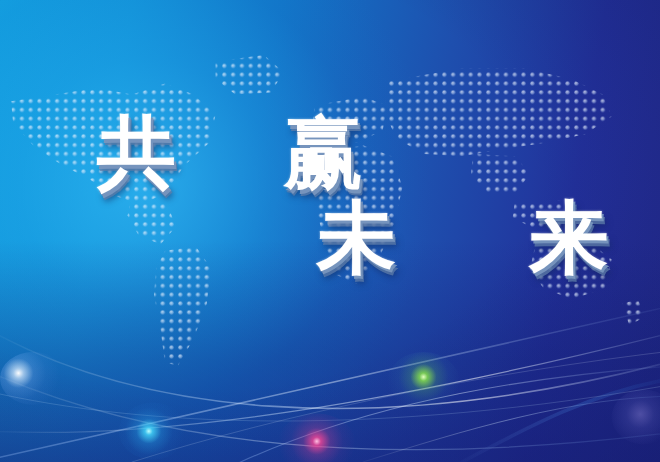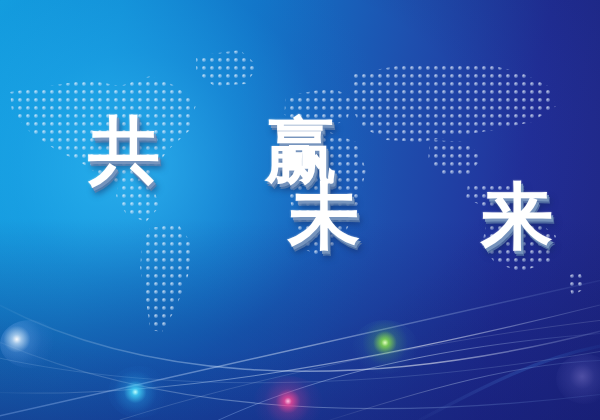--- a/index.html
+++ b/index.html
@@ -119,21 +119,21 @@
     font-size: 72px;
     line-height: 1;
     letter-spacing: 0;
     white-space: nowrap;
     text-shadow:
        2px 3px 0 rgba(120,150,190,0.95),
        3px 5px 0 rgba(95,125,170,0.75),
        4px 7px 6px rgba(18,40,95,0.55),
        0 0 2px rgba(255,255,255,0.65);
   }
-  .cn-gongying { left: 88px; top: 114px; letter-spacing: 40px; }
+  .cn-gongying { left: 88px; top: 104px; letter-spacing: 40px; font-family: Liberation Serif, serif; }
   .cn-weilai   { left: 288px; top: 180px; letter-spacing: 48px; }
 
   .future {
     position: absolute;
     left: 311px; top: 130px;
     color: #ffffff;
     font-family: "Liberation Sans", "DejaVu Sans", sans-serif;
     font-weight: bold;
     font-style: italic;
     font-size: 30px;

